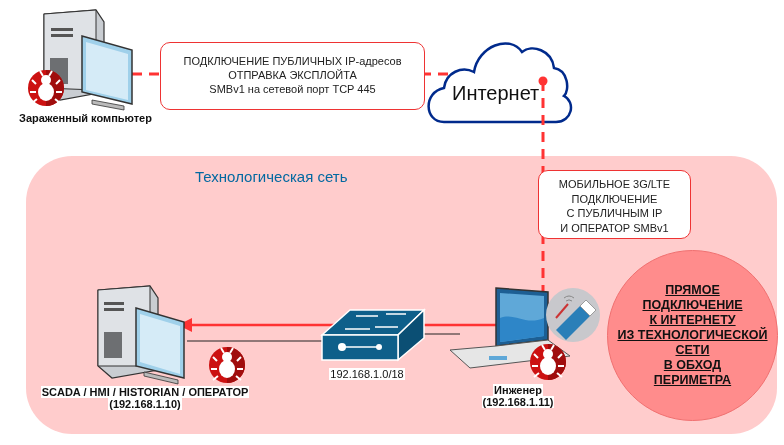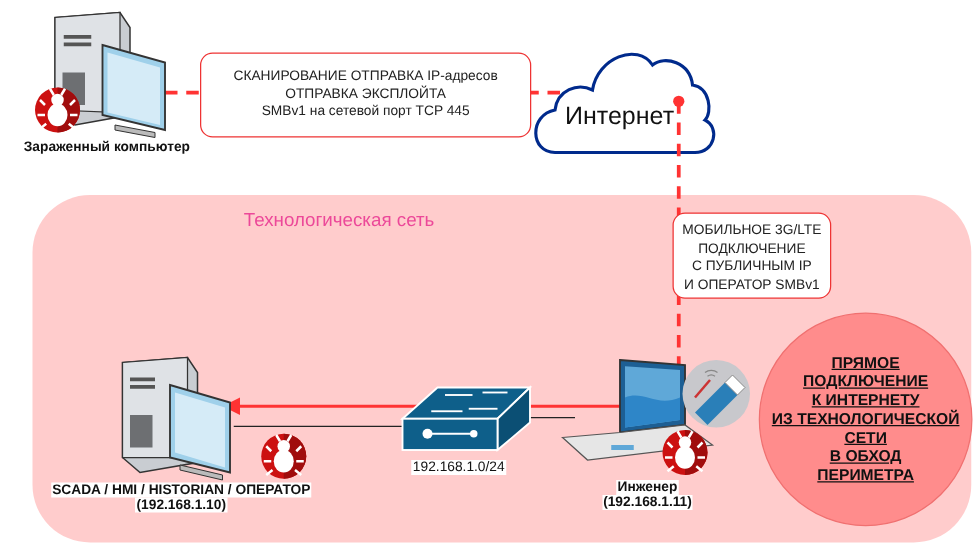--- a/index.html
+++ b/index.html
@@ -1,22 +1,22 @@
 <!DOCTYPE html>
 <html><head>
 <meta charset="utf-8">
 <style>
   html, body { margin:0; padding:0; background:#ffffff; }
   body { width:784px; height:445px; position:relative; overflow:hidden; font-family:"Liberation Sans", sans-serif; }
   .abs { position:absolute; }
   .zone { left:26px; top:156px; width:751px; height:278px; background:#ffcccc; border-radius:46px; }
-  .zone-title { left:195px; top:168px; font-size:15px; color:#ec4899; white-space:nowrap; }
+  .zone-title { left:195px; top:168px; font-size:15px; color:#0369a1; white-space:nowrap; }
   .callout { background:#fff; border:1.5px solid #ee3333; border-radius:10px; text-align:center; color:#222; font-size:11px; line-height:14px; box-sizing:border-box; }
   .scan-box { left:160px; top:42px; width:265px; height:68px; padding-top:11px; }
-  .mobile-box { left:538px; top:170px; width:127px; height:69px; padding-top:6px; font-size:11px; line-height:14.5px; }
+  .mobile-box { left:538px; top:170px; width:153px; height:69px; padding-top:6px; font-size:11px; line-height:14.5px; }
   .bypass { left:607px; top:250px; width:169px; height:169px; border-radius:50%; background:#ff8c8c; border:1px solid #f07070; display:flex; align-items:center; justify-content:center; text-align:center; font-weight:bold; font-size:12.5px; line-height:15px; color:#111;text-decoration:underline; }
   .label { font-size:11px; font-weight:bold; color:#111; text-align:center; white-space:nowrap; }
   .label span { background:#fff; padding:0 1px; }
   .label.plain span { background:transparent; }
   .internet-text { left:452px; top:82px; font-size:20px; color:#111; }
   svg.overlay { position:absolute; left:0; top:0; }
 </style>
 </head>
 <body>
 
@@ -114,21 +114,21 @@
   </g>
 </svg>
 
 <div class="abs internet-text">Интернет</div>
 
 <div class="abs label plain" style="left:18px; top:112px;">
   <span>Зараженный компьютер</span>
 </div>
 
 <div class="abs callout scan-box">
-  <div>СКАНИРОВАНИЕ ОТПРАВКА IP-адресов</div>
+  <div>ПОДКЛЮЧЕНИЕ ПУБЛИЧНЫХ IP-адресов</div>
   <div>ОТПРАВКА ЭКСПЛОЙТА</div>
   <div>SMBv1 на сетевой порт TCP 445</div>
 </div>
 
 <div class="abs callout mobile-box">
   <div>МОБИЛЬНОЕ 3G/LTE</div>
   <div>ПОДКЛЮЧЕНИЕ</div>
   <div>С ПУБЛИЧНЫМ IP</div>
   <div>И ОПЕРАТОР SMBv1</div>
 </div>
@@ -144,19 +144,19 @@
     <div>ПЕРИМЕТРА</div>
   </div>
 </div>
 
 <div class="abs label" style="left:30px; top:386px; width:230px;">
   <div><span>SCADA / HMI / HISTORIAN / ОПЕРАТОР</span></div>
   <div><span>(192.168.1.10)</span></div>
 </div>
 
 <div class="abs label" style="left:322px; top:368px; width:90px; font-weight:normal;">
-  <span>192.168.1.0/24</span>
+  <span>192.168.1.0/18</span>
 </div>
 
 <div class="abs label" style="left:458px; top:384px; width:120px;">
   <div><span>Инженер</span></div>
   <div><span>(192.168.1.11)</span></div>
 </div>
 
 </body></html>

